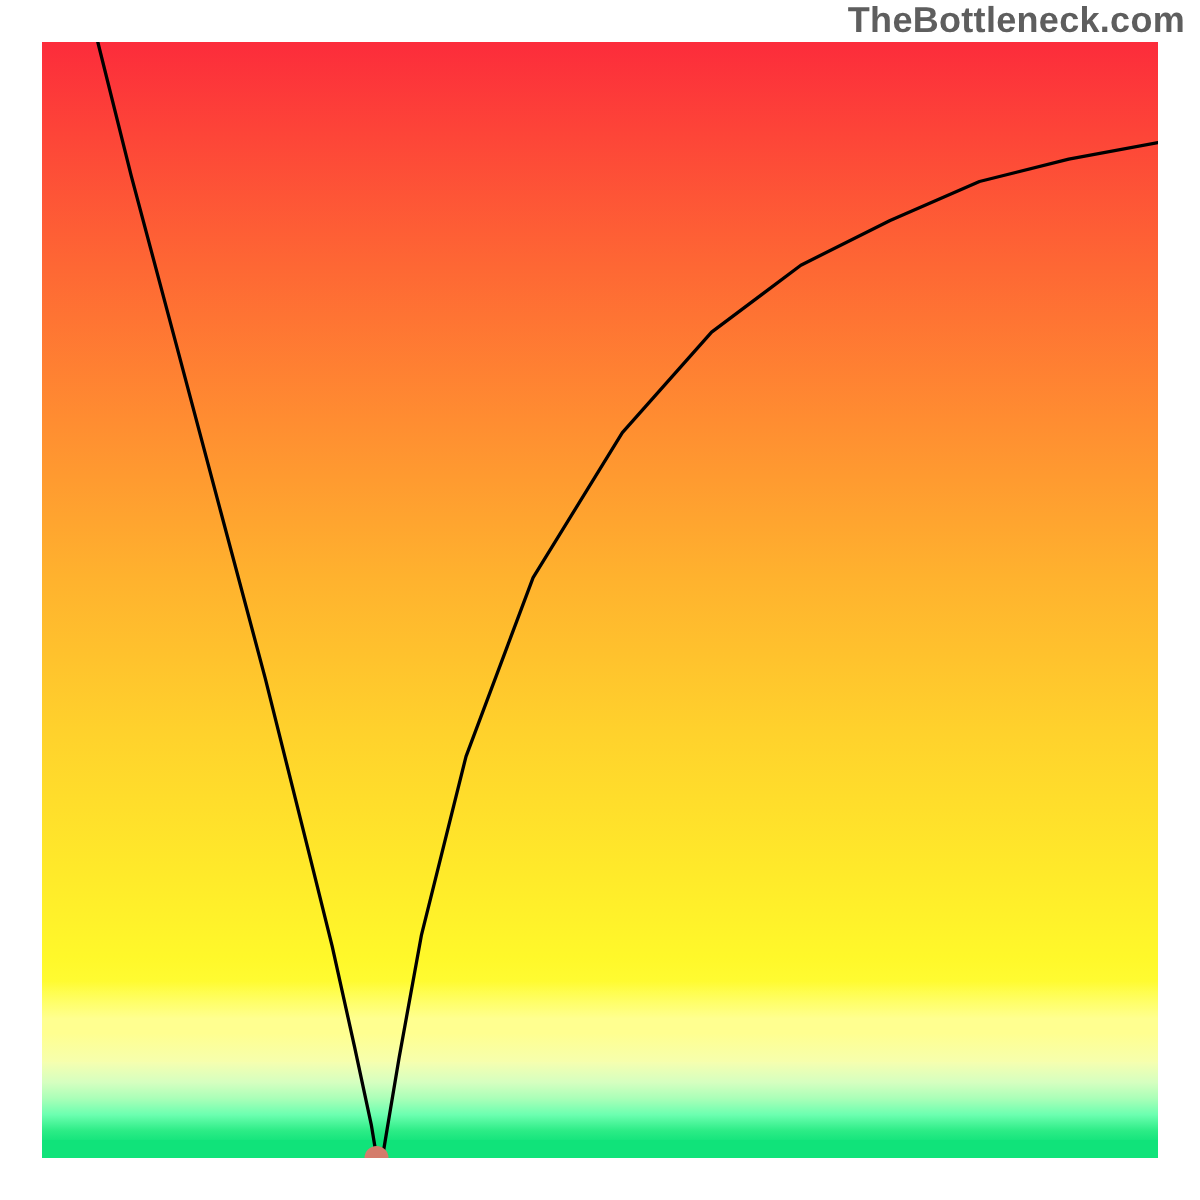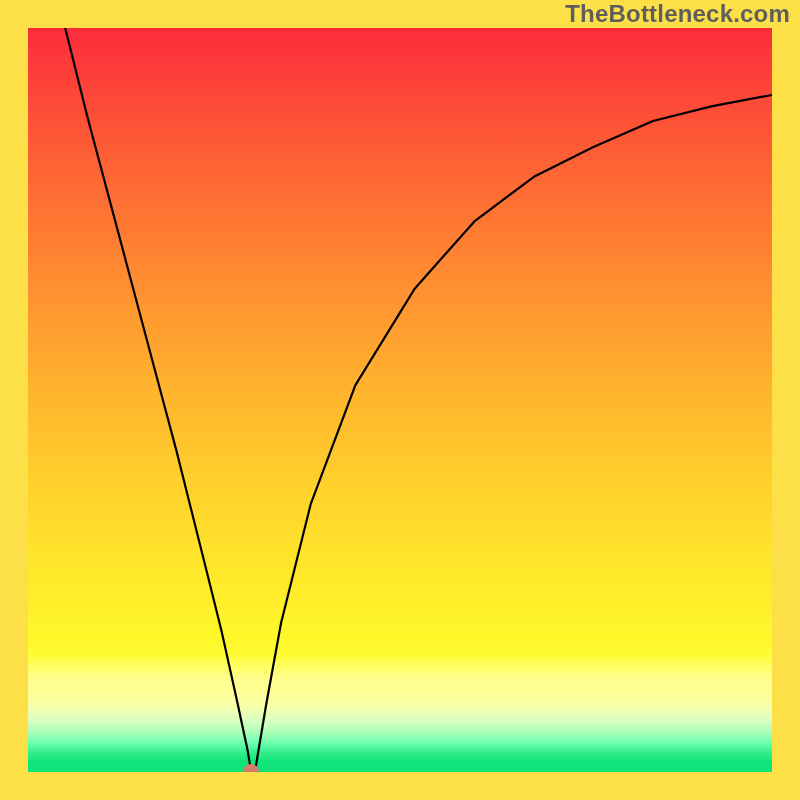--- a/index.html
+++ b/index.html
@@ -8,21 +8,21 @@
     width: 800px;
     height: 800px;
     background: #000;
     font-family: Arial, Helvetica, sans-serif;
     overflow: hidden;
   }
   .outer-frame {
     position: relative;
     width: 800px;
     height: 800px;
-    background: #fde047;
+    background: #ffffff;
   }
   .watermark {
     position: absolute;
     top: 0px;
     right: 10px;
     color: #5e5e5e;
     font-size: 24px;
     font-weight: 600;
     letter-spacing: 0.2px;
     user-select: none;

